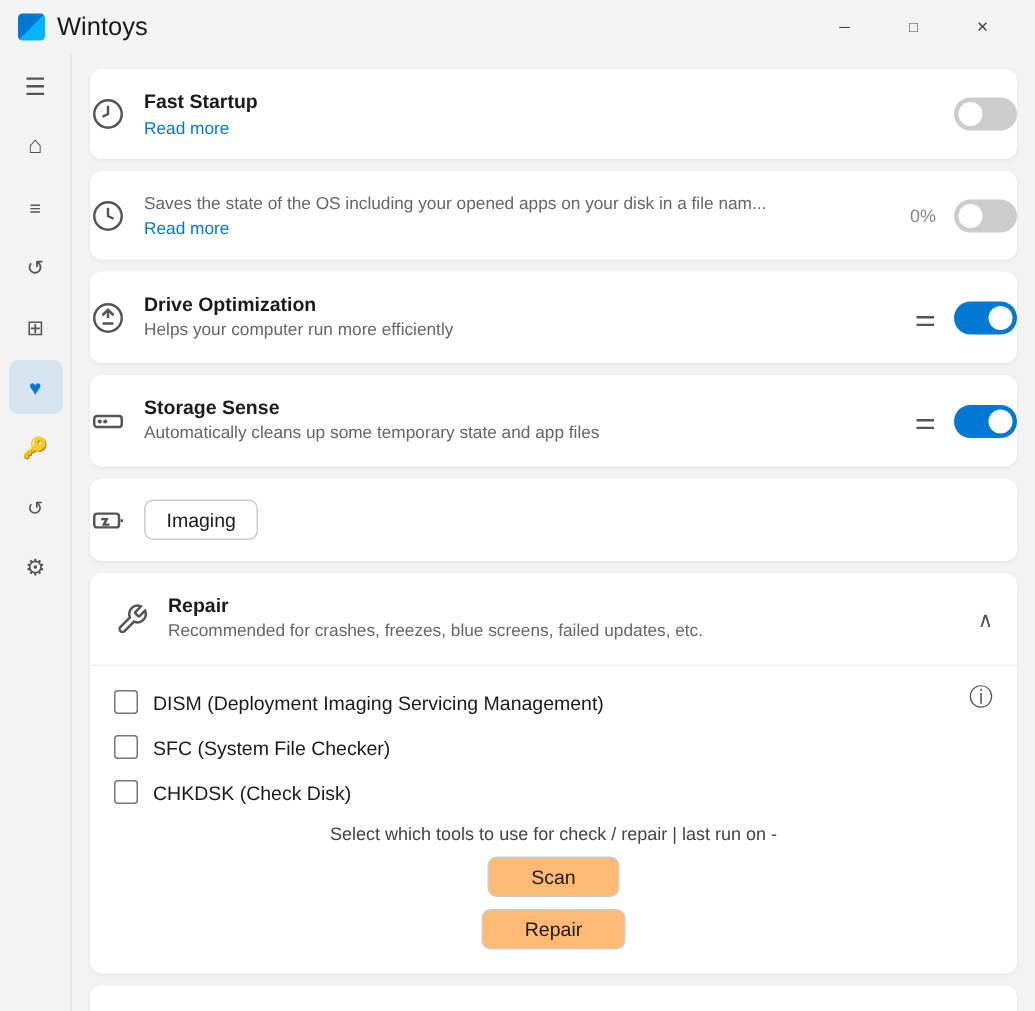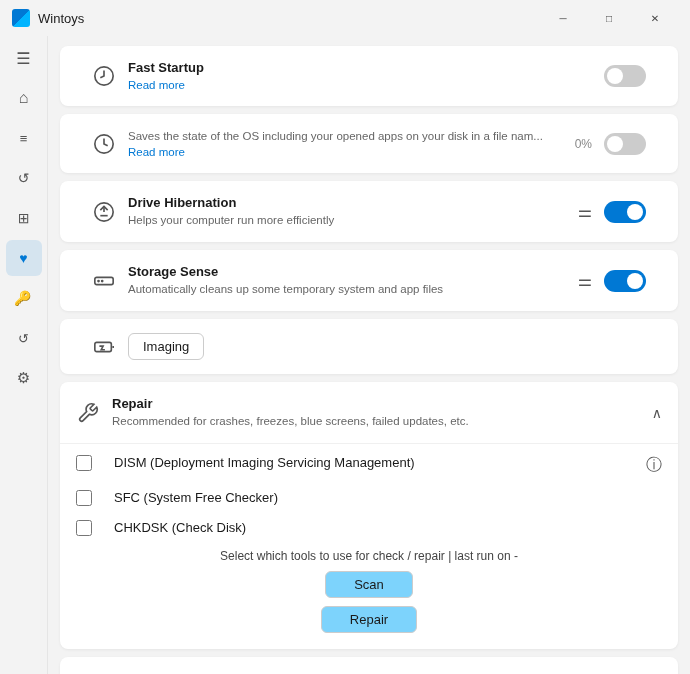--- a/index.html
+++ b/index.html
@@ -24,21 +24,21 @@
     }
     .titlebar-icon {
       width: 18px;
       height: 18px;
       margin-right: 8px;
       background: linear-gradient(135deg, #0078d4 50%, #00b4ff 50%);
       border-radius: 3px;
       flex-shrink: 0;
     }
     .titlebar-title {
-      font-size: 13px;
+      font-size: 17px;
       font-weight: 400;
       flex: 1;
     }
     .titlebar-controls {
       display: flex;
       gap: 0;
     }
     .titlebar-btn {
       width: 46px;
       height: 32px;
@@ -92,21 +92,21 @@
       background: #f3f3f3;
     }
     .main-content::-webkit-scrollbar { width: 6px; }
     .main-content::-webkit-scrollbar-thumb { background: #ccc; border-radius: 3px; }
 
     
     .card {
       background: #fff;
       border-radius: 8px;
       margin-bottom: 8px;
-      padding: 14px 32px;
+      padding: 14px 0;
       box-shadow: 0 1px 3px rgba(0,0,0,0.06);
     }
     .card-row {
       display: flex;
       align-items: center;
       gap: 12px;
     }
     .card-icon {
       width: 24px;
       height: 24px;
@@ -205,22 +205,22 @@
       font-size: 14px;
       color: #555;
       flex-shrink: 0;
     }
     .section-body {
       padding: 4px 16px 16px 16px;
       border-top: 1px solid #f0f0f0;
     }
     .checkbox-row {
       display: flex;
-      align-items: flex-start;
-      gap: 22px;
+      align-items: flex-end;
+      gap: 10px;
       padding: 7px 0;
     }
     .checkbox-row input[type="checkbox"] {
       width: 16px;
       height: 16px;
       accent-color: #0078d4;
       cursor: pointer;
       flex-shrink: 0;
     }
     .checkbox-label {
@@ -239,21 +239,21 @@
       margin-top: 6px;
       gap: 8px;
       flex-direction: column;
     }
     .repair-footer-text {
       flex: 1;
       font-size: 12px;
       color: #444;
     }
     .btn-action {
-      background: #7dd3fc;
+      background: #fdba74;
       border: 1px solid #ccc;
       border-radius: 6px;
       padding: 5px 28px;
       font-size: 13px;
       cursor: pointer;
       color: #1a1a1a;
     }
   </style>
 </head>
 <body>
@@ -333,21 +333,21 @@
       <div class="card-row">
         <div class="card-icon">
           <svg width="22" height="22" viewBox="0 0 24 24" fill="none" stroke="#555" stroke-width="1.8">
             <path d="M12 2a10 10 0 100 20 10 10 0 000-20z"></path>
             <path d="M12 6v6"></path>
             <path d="M8 10l4-4 4 4"></path>
             <path d="M8 16h8"></path>
           </svg>
         </div>
         <div class="card-text">
-          <div class="card-title">Drive Hibernation</div>
+          <div class="card-title">Drive Optimization</div>
           <div class="card-desc">Helps your computer run more efficiently</div>
         </div>
         <div class="card-action">
           <span class="sliders-icon">⚌</span>
           <div class="toggle">
             <div class="toggle-track on">
               <div class="toggle-thumb"></div>
             </div>
           </div>
         </div>
@@ -358,21 +358,21 @@
       <div class="card-row">
         <div class="card-icon">
           <svg width="22" height="22" viewBox="0 0 24 24" fill="none" stroke="#555" stroke-width="1.8">
             <rect x="2" y="8" width="20" height="8" rx="2"></rect>
             <line x1="6" y1="12" x2="6" y2="12" stroke-width="3" stroke-linecap="round"></line>
             <line x1="10" y1="12" x2="10" y2="12" stroke-width="3" stroke-linecap="round"></line>
           </svg>
         </div>
         <div class="card-text">
           <div class="card-title">Storage Sense</div>
-          <div class="card-desc">Automatically cleans up some temporary system and app files</div>
+          <div class="card-desc">Automatically cleans up some temporary state and app files</div>
         </div>
         <div class="card-action">
           <span class="sliders-icon">⚌</span>
           <div class="toggle">
             <div class="toggle-track on">
               <div class="toggle-thumb"></div>
             </div>
           </div>
         </div>
       </div>
@@ -407,21 +407,21 @@
         <div class="section-chevron">∧</div>
       </div>
       <div class="section-body">
         <div class="checkbox-row">
           <input type="checkbox" style="">
           <span class="checkbox-label">DISM (Deployment Imaging Servicing Management)</span>
           <span class="info-icon">ⓘ</span>
         </div>
         <div class="checkbox-row">
           <input type="checkbox" style="">
-          <span class="checkbox-label">SFC (System Free Checker)</span>
+          <span class="checkbox-label">SFC (System File Checker)</span>
         </div>
         <div class="checkbox-row">
           <input type="checkbox" style="">
           <span class="checkbox-label">CHKDSK (Check Disk)</span>
         </div>
         <div class="repair-footer">
           <span class="repair-footer-text">Select which tools to use for check / repair | last run on -</span>
           <button class="btn-action">Scan</button>
           <button class="btn-action">Repair</button>
         </div>

